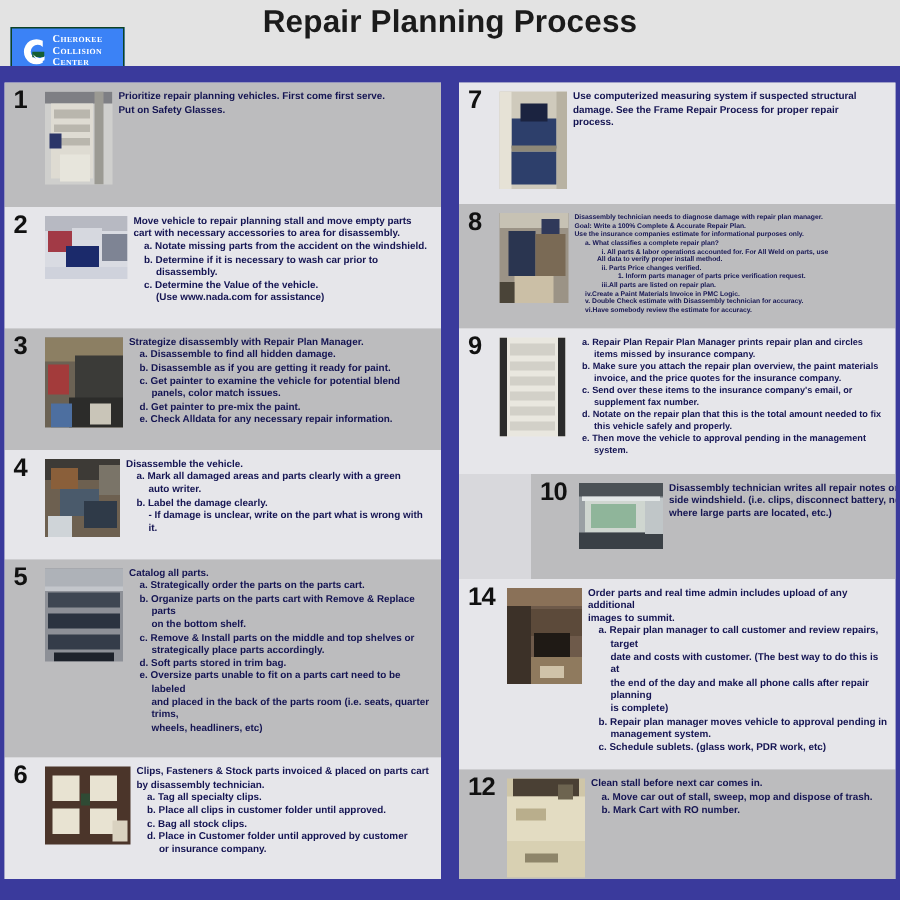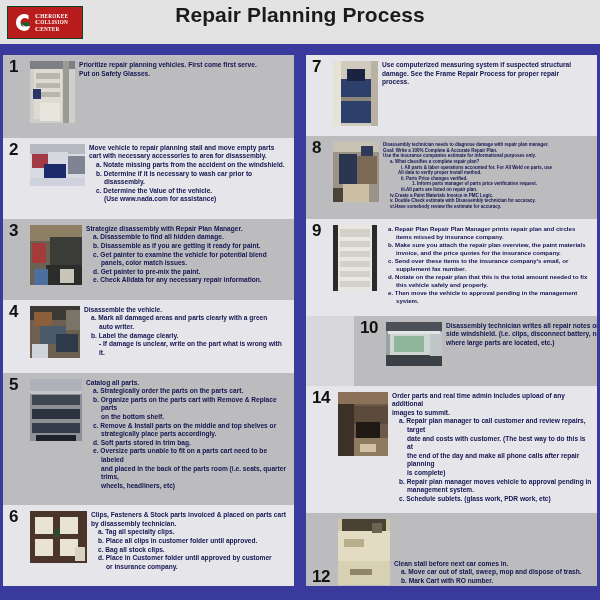--- a/index.html
+++ b/index.html
@@ -10,22 +10,22 @@
     overflow:hidden;
   }
   .page{position:relative;width:600px;height:600px;background:#3a3a9c;}
 
   
   .header{
     position:absolute;left:0;top:0;width:600px;height:44px;
     background:#e3e3e3;
   }
   .logo{
-    position:absolute;left:7px;top:6px;width:74px;height:31px;
-    background:#b91c1c;border:1px solid #0d4224;
+    position:absolute;left:7px;top:18px;width:74px;height:31px;
+    background:#3b82f6;border:1px solid #0d4224;
     display:flex;align-items:center;
   }
   .logo-c{
     width:20px;height:21px;margin-left:4px;position:relative;flex:0 0 auto;
   }
   .logo-c svg{display:block;}
   .logo-words{
     margin-left:3px;color:#ffffff;font-size:5.2px;line-height:6.6px;
     font-weight:bold;letter-spacing:.25px;font-family:"Liberation Serif", serif;
   }
@@ -342,21 +342,21 @@
           <span class="l0">images to summit.</span>
           <span class="l1">a. Repair plan manager to call customer and review repairs, target</span>
           <span class="cont1">date and costs with customer.  (The best way to do this is at</span>
           <span class="cont1">the end of the day and make all phone calls after repair planning</span>
           <span class="cont1">is complete)</span>
           <span class="l1">b. Repair plan manager moves vehicle to approval pending in</span>
           <span class="cont1">management system.</span>
           <span class="l1">c. Schedule sublets. (glass work, PDR work, etc)</span>
         </div>
       </div>
-      <div class="row dark" style="padding-bottom: 10.1667px; align-items: flex-end;">
+      <div class="row dark" style="padding-bottom: 10.1667px;">
         <div class="num wide">12</div>
         <div class="thumb" style="width: 52px; height: 66px; background: rgb(207, 198, 168);">
           <div class="ph" style="position: absolute; background: rgb(74, 64, 52); left: 4px; top: 0px; width: 44px; height: 12px;"></div>
           <div class="ph" style="position: absolute; background: rgb(227, 220, 194); left: 0px; top: 12px; width: 52px; height: 30px;"></div>
           <div class="ph" style="position: absolute; background: rgb(185, 174, 140); left: 6px; top: 20px; width: 20px; height: 8px;"></div>
           <div class="ph" style="position: absolute; background: rgb(216, 208, 178); left: 0px; top: 42px; width: 52px; height: 24px;"></div>
           <div class="ph" style="position: absolute; background: rgb(142, 133, 106); left: 12px; top: 50px; width: 22px; height: 6px;"></div>
           <div class="ph" style="position: absolute; background: rgb(109, 100, 80); left: 34px; top: 4px; width: 10px; height: 10px;"></div>
         </div>
         <div class="txt">

